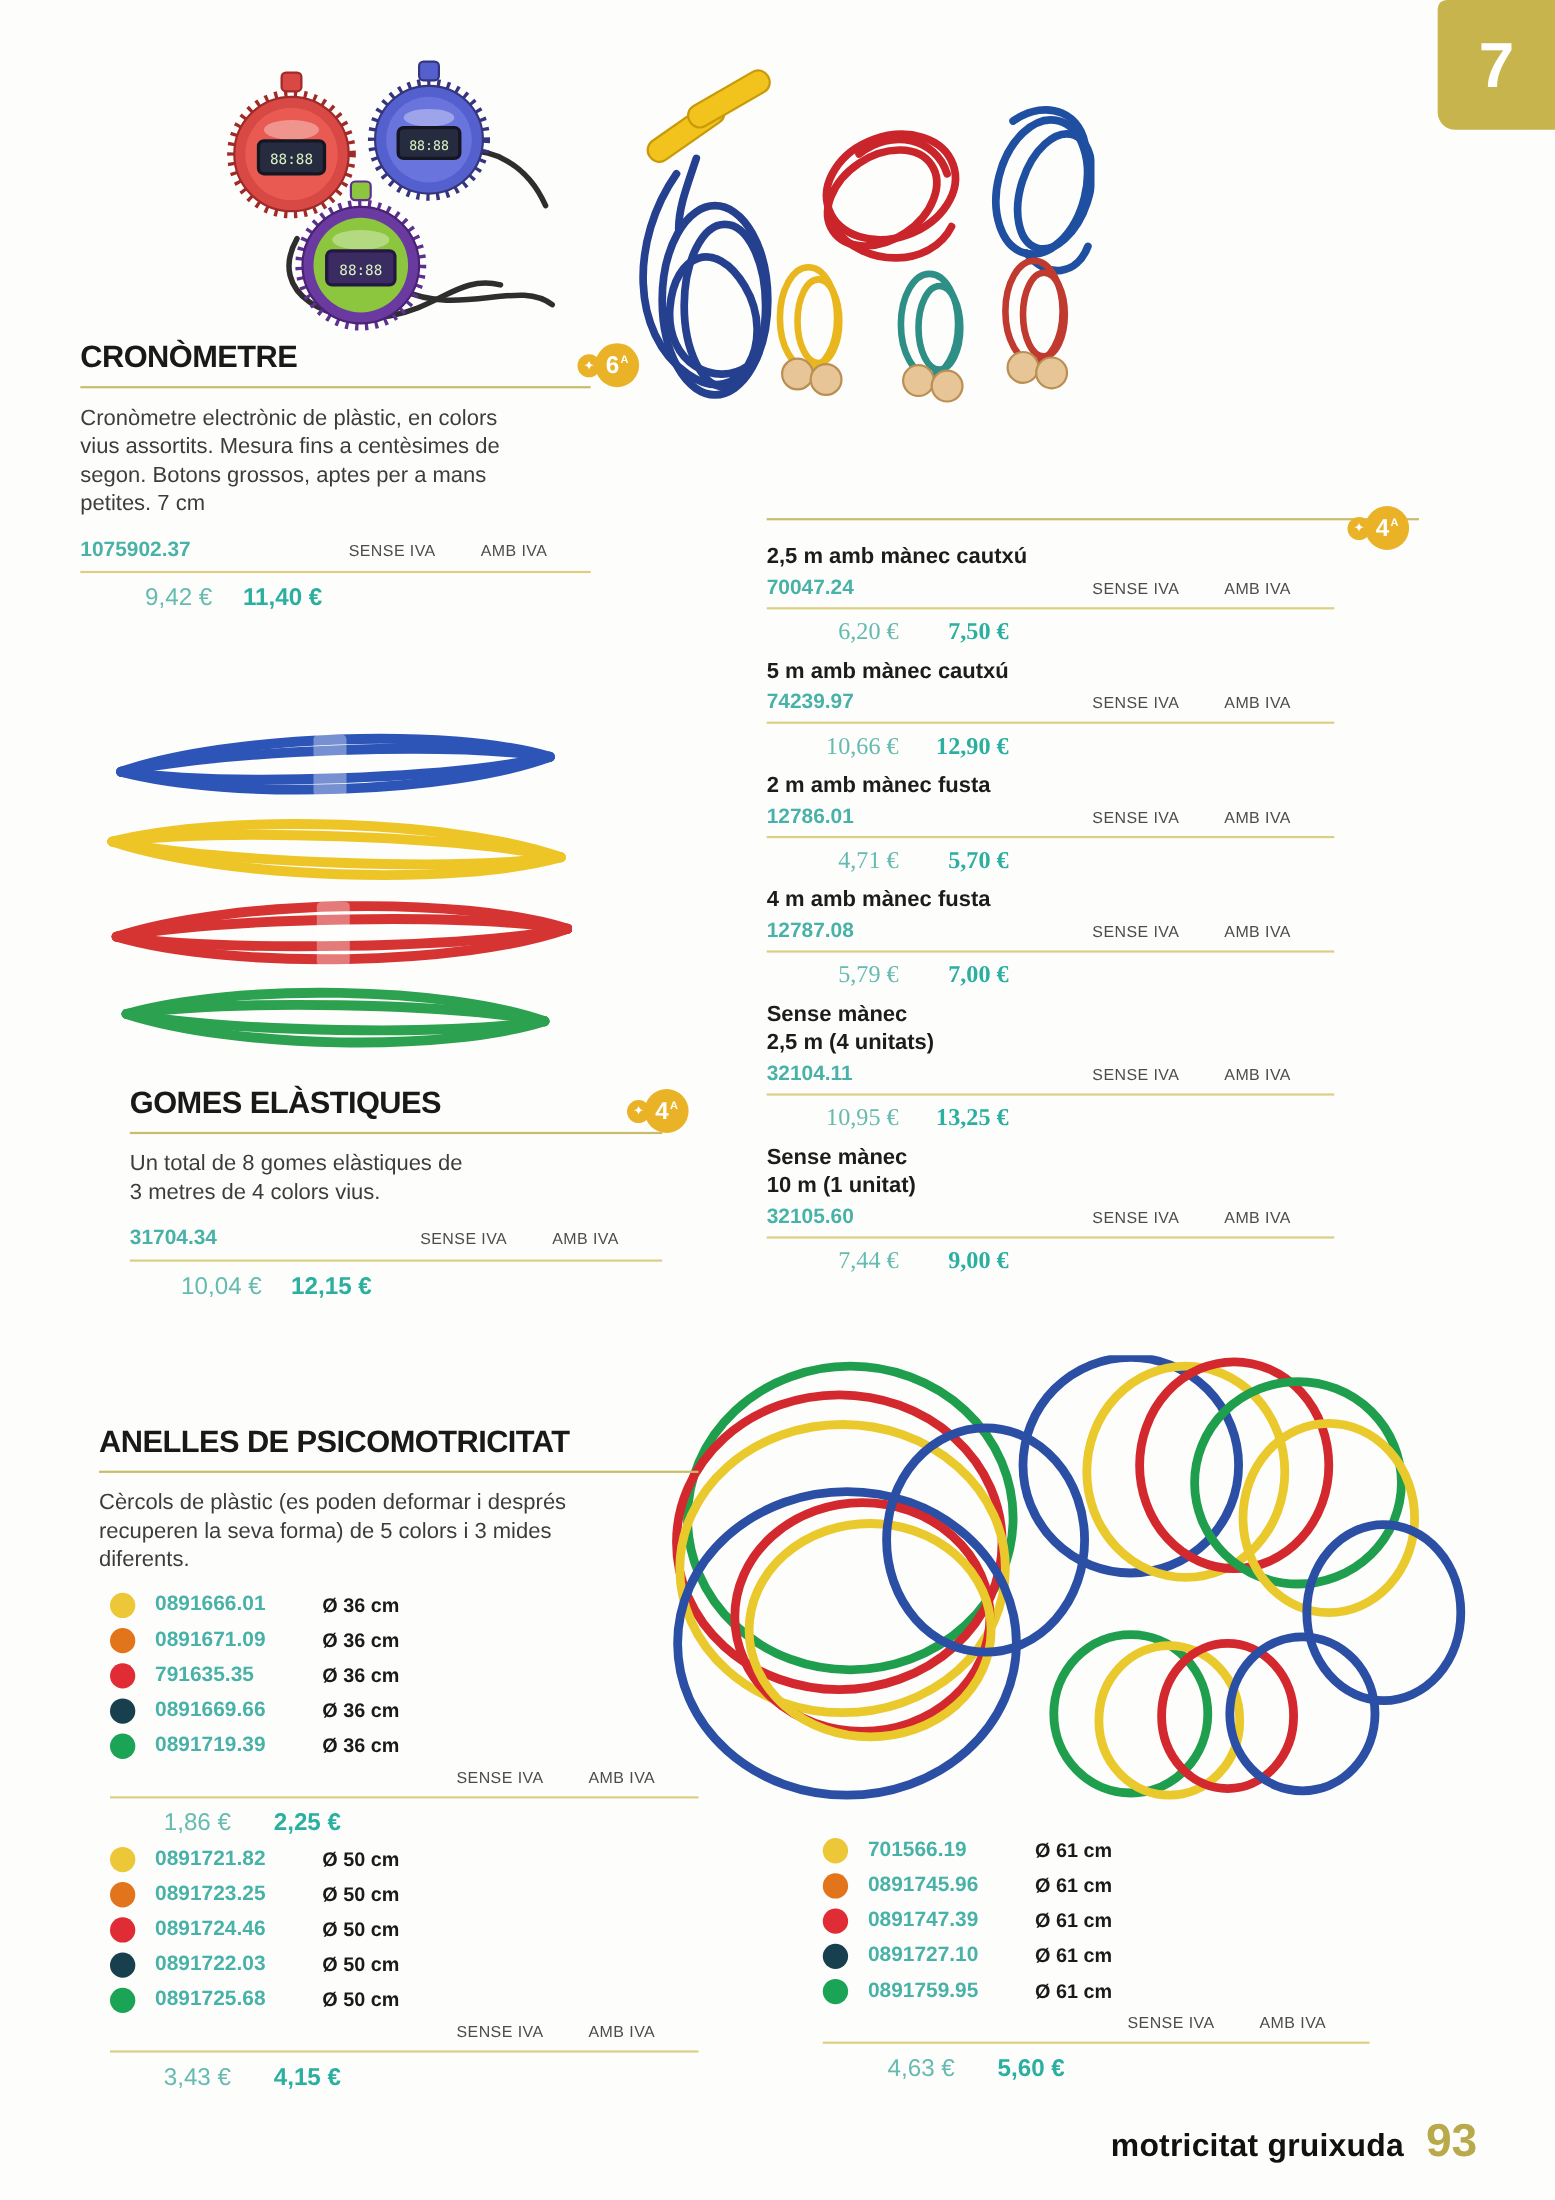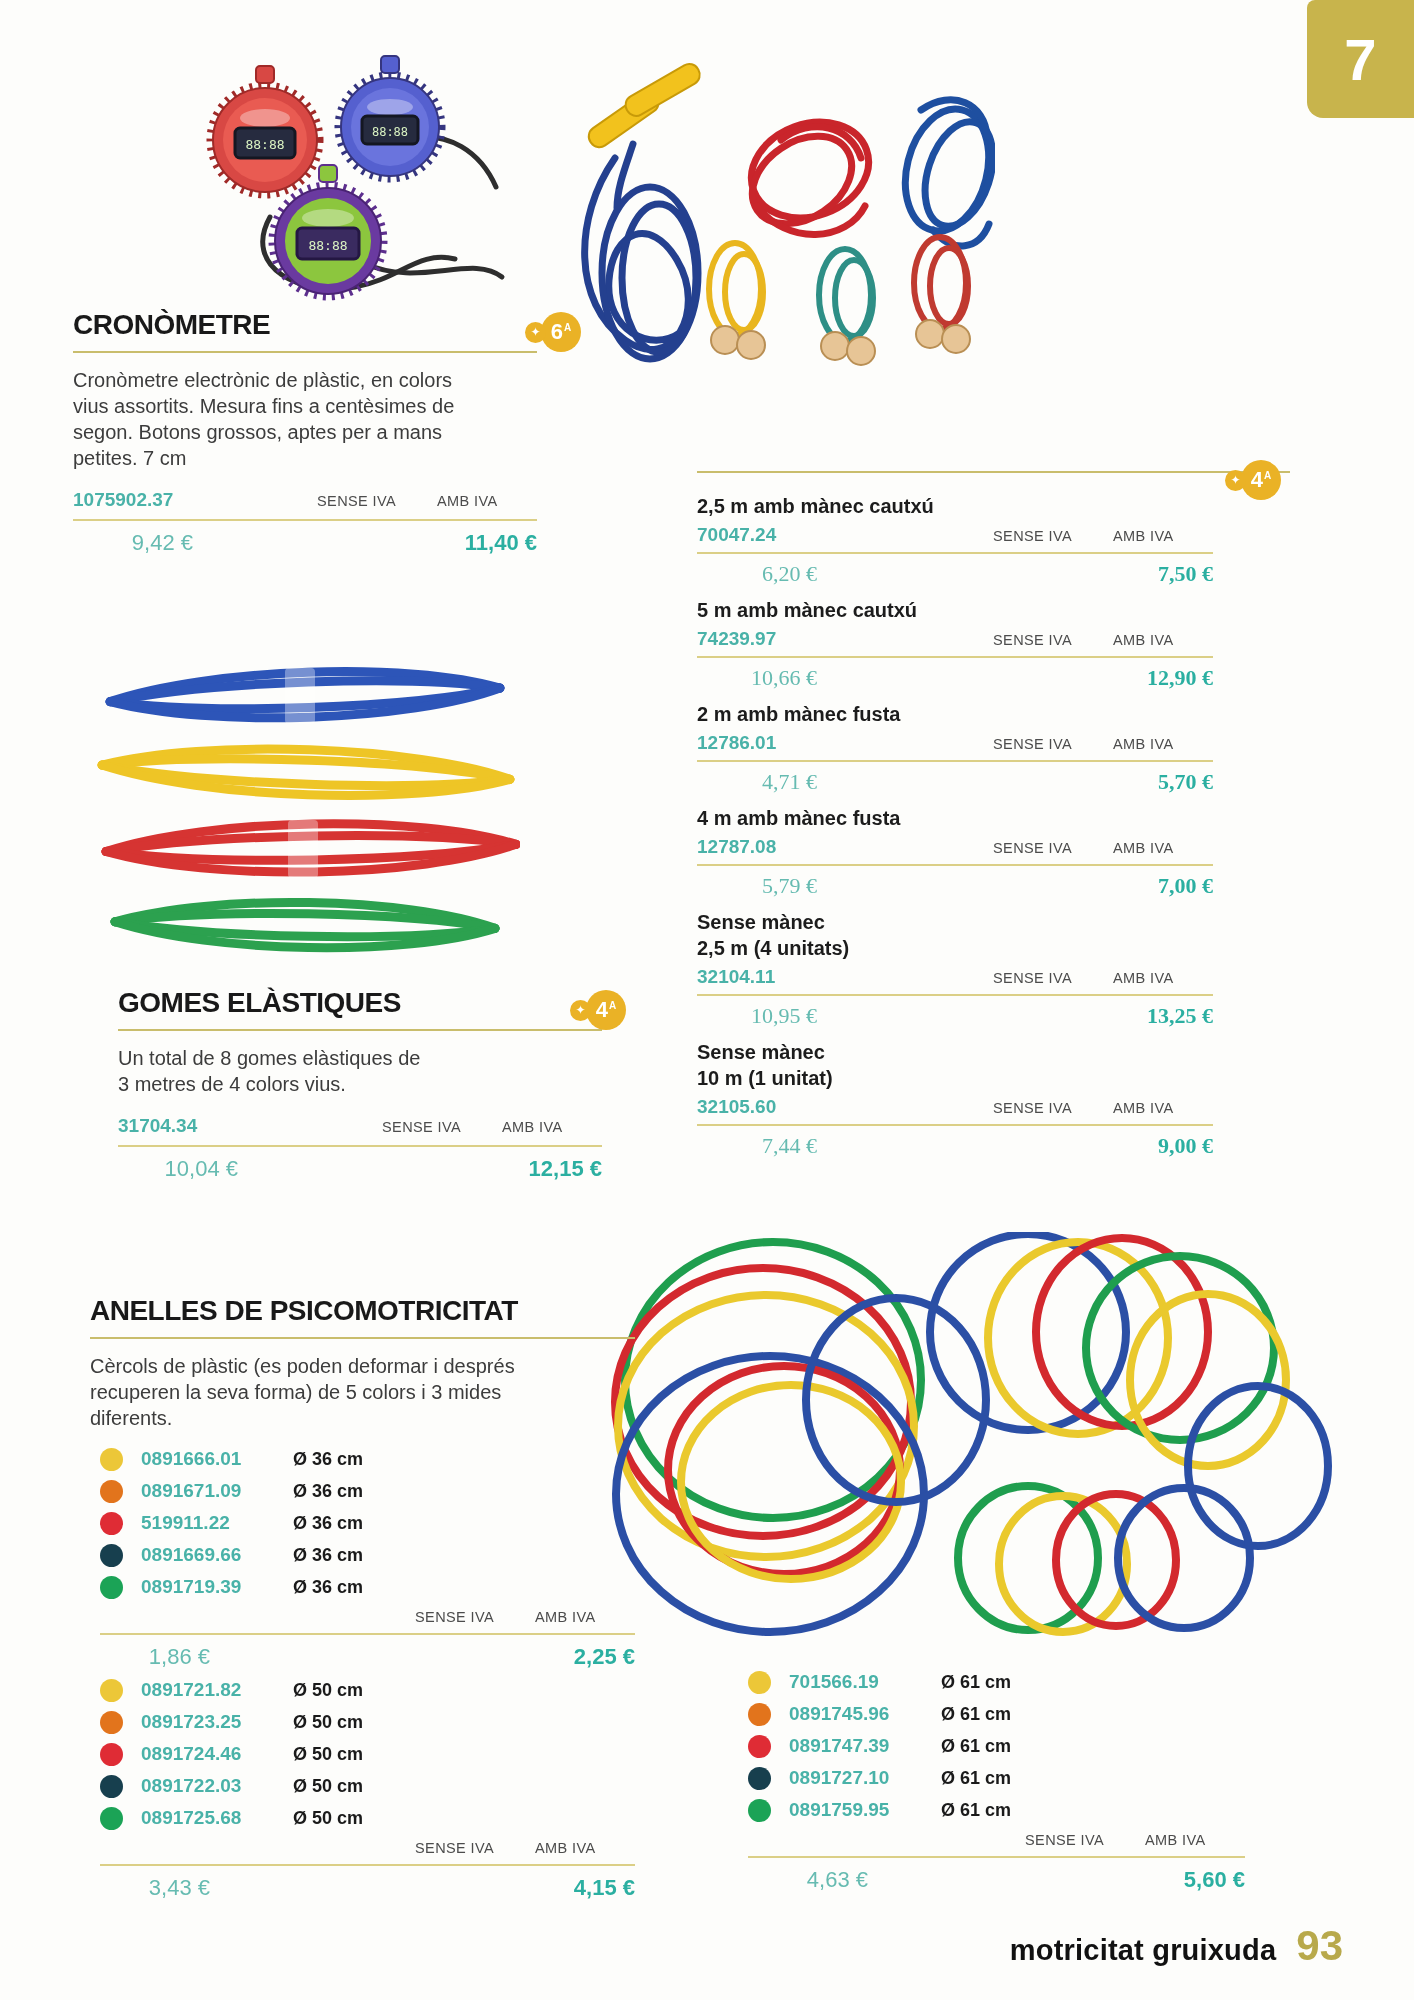--- a/index.html
+++ b/index.html
@@ -18,21 +18,21 @@
   h2.sec-title { font-size:28px; font-weight:bold; color:#191919; letter-spacing:-0.5px; line-height:30px; }
   .sec-underline { height:2px; background:#c9bd6c; margin-top:11px; }
   .desc { margin-top:14px; font-size:20px; line-height:26px; color:#3c3c3c; white-space:pre-line; }
 
   
   .code-row { display:flex; align-items:baseline; margin-top:18px; }
   .code { flex:1; font-size:19px; font-weight:bold; color:#49b2a8; }
   .iva { width:120px; text-align:left; font-size:14.5px; color:#4c4c4c; letter-spacing:0.4px; white-space:nowrap; }
   .iva.amb { width:100px; }
   .gold-rule { height:2px; background:#dbcf86; margin-top:8px; }
-  .price-line { display:flex; justify-content:space-between; margin-top:9px;gap:23px; }
+  .price-line { display:flex; justify-content:flex-start; margin-top:9px; }
   .price { width:120px; text-align:right; font-size:22px; color:#66bbb1; white-space:nowrap; }
   .price.bold { width:100px; font-weight:bold; color:#2bafa1; }
 
   
   .age-badge { position:absolute; display:flex; align-items:center; }
   .badge-star { width:21px; height:21px; border-radius:50%; background:#eab226;
                 color:#ffffff; font-size:12px; display:flex; align-items:center; justify-content:center;
                 margin-right:-5px; z-index:2; }
   .badge-circle { width:40px; height:40px; border-radius:50%; background:#eab226;
                   display:flex; align-items:center; justify-content:center; color:#ffffff; }
@@ -368,21 +368,21 @@
         <span class="icode">0891666.01</span>
         <span class="isize">Ø 36 cm</span>
       </div>
       <div class="item-row">
         <span class="dot" style="background: rgb(226, 116, 28);"></span>
         <span class="icode">0891671.09</span>
         <span class="isize">Ø 36 cm</span>
       </div>
       <div class="item-row">
         <span class="dot" style="background: rgb(223, 44, 53);"></span>
-        <span class="icode">519911.22</span>
+        <span class="icode">791635.35</span>
         <span class="isize">Ø 36 cm</span>
       </div>
       <div class="item-row">
         <span class="dot" style="background: rgb(23, 63, 78);"></span>
         <span class="icode">0891669.66</span>
         <span class="isize">Ø 36 cm</span>
       </div>
       <div class="item-row">
         <span class="dot" style="background: rgb(27, 163, 86);"></span>
         <span class="icode">0891719.39</span>

